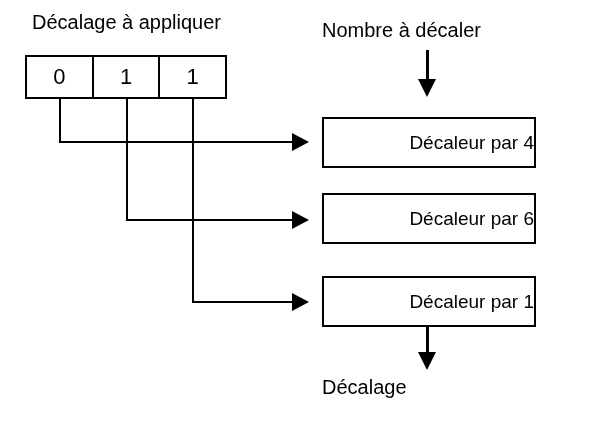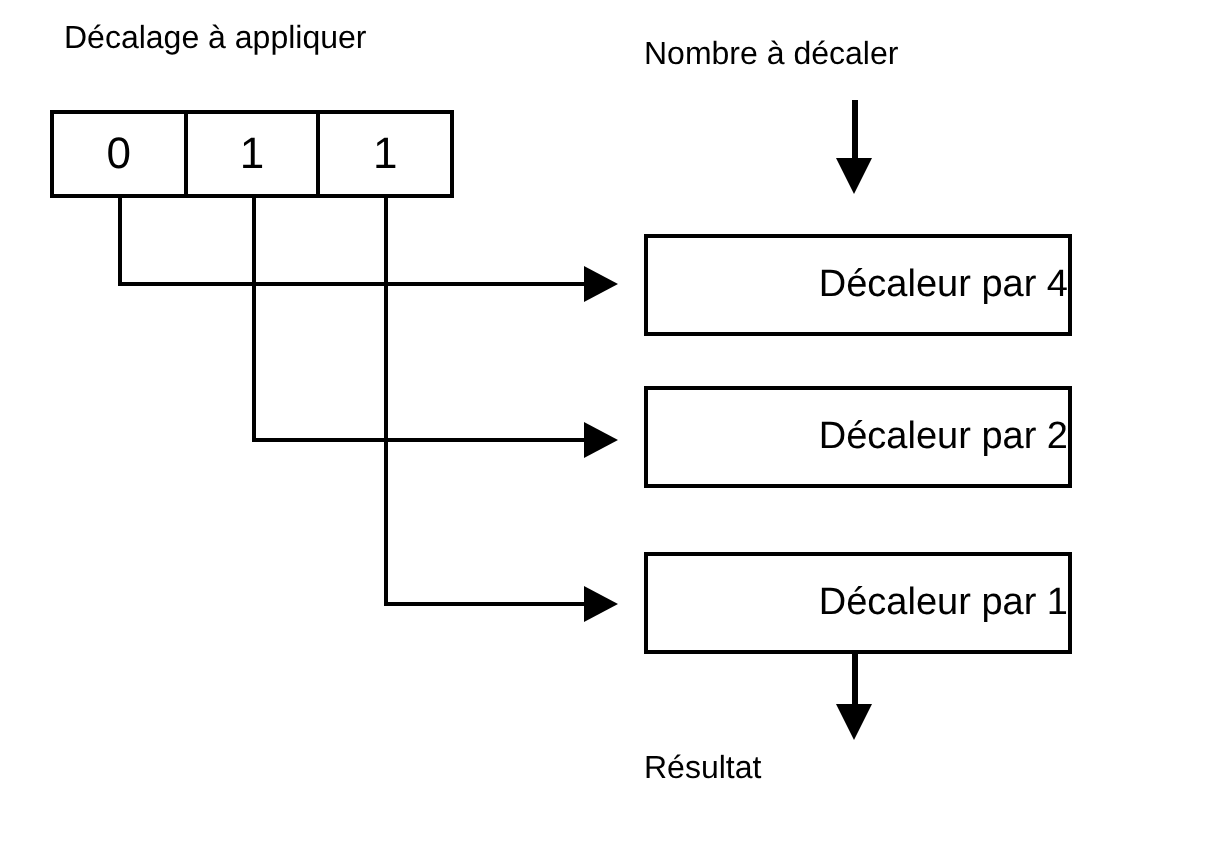--- a/index.html
+++ b/index.html
@@ -11,21 +11,21 @@
     position: relative;
     width: 606px;
     height: 425px;
     background: #ffffff;
     font-family: "Liberation Sans", sans-serif;
     color: #000000;
     overflow: hidden;
   }
   .label {
     position: absolute;
-    font-size: 16px;
+    font-size: 20px;
     white-space: nowrap;
     color: #000000;
   }
   .label.centered {
     text-align: left;
   }
   
   .register {
     position: absolute;
     left: 25px;
@@ -112,24 +112,24 @@
   <div class="line" style="left:126px; top:219px; width:166px; height:2px;"></div>
   <div class="arrowhead-right" style="left:292px; top:211px;"></div>
 
   <div class="line" style="left:192px; top:301px; width:100px; height:2px;"></div>
   <div class="arrowhead-right" style="left:292px; top:293px;"></div>
 
   <div class="shifter-box" style="top:117px;">
     <span>Décaleur par 4</span>
   </div>
   <div class="shifter-box" style="top:193px;">
-    <span>Décaleur par 2</span>
+    <span>Décaleur par 6</span>
   </div>
   <div class="shifter-box" style="top:276px;padding-left:40px;">
     <span>Décaleur par 1</span>
   </div>
 
   <div class="line" style="left:426px; top:327px; width:3px; height:25px;"></div>
   <div class="arrowhead-down" style="left:418px; top:352px;"></div>
 
-  <div class="label centered" style="left:322px; top:376px; width:214px;">Résultat</div>
+  <div class="label centered" style="left:322px; top:376px; width:214px;">Décalage</div>
 
 </div>
 
 </body></html>

